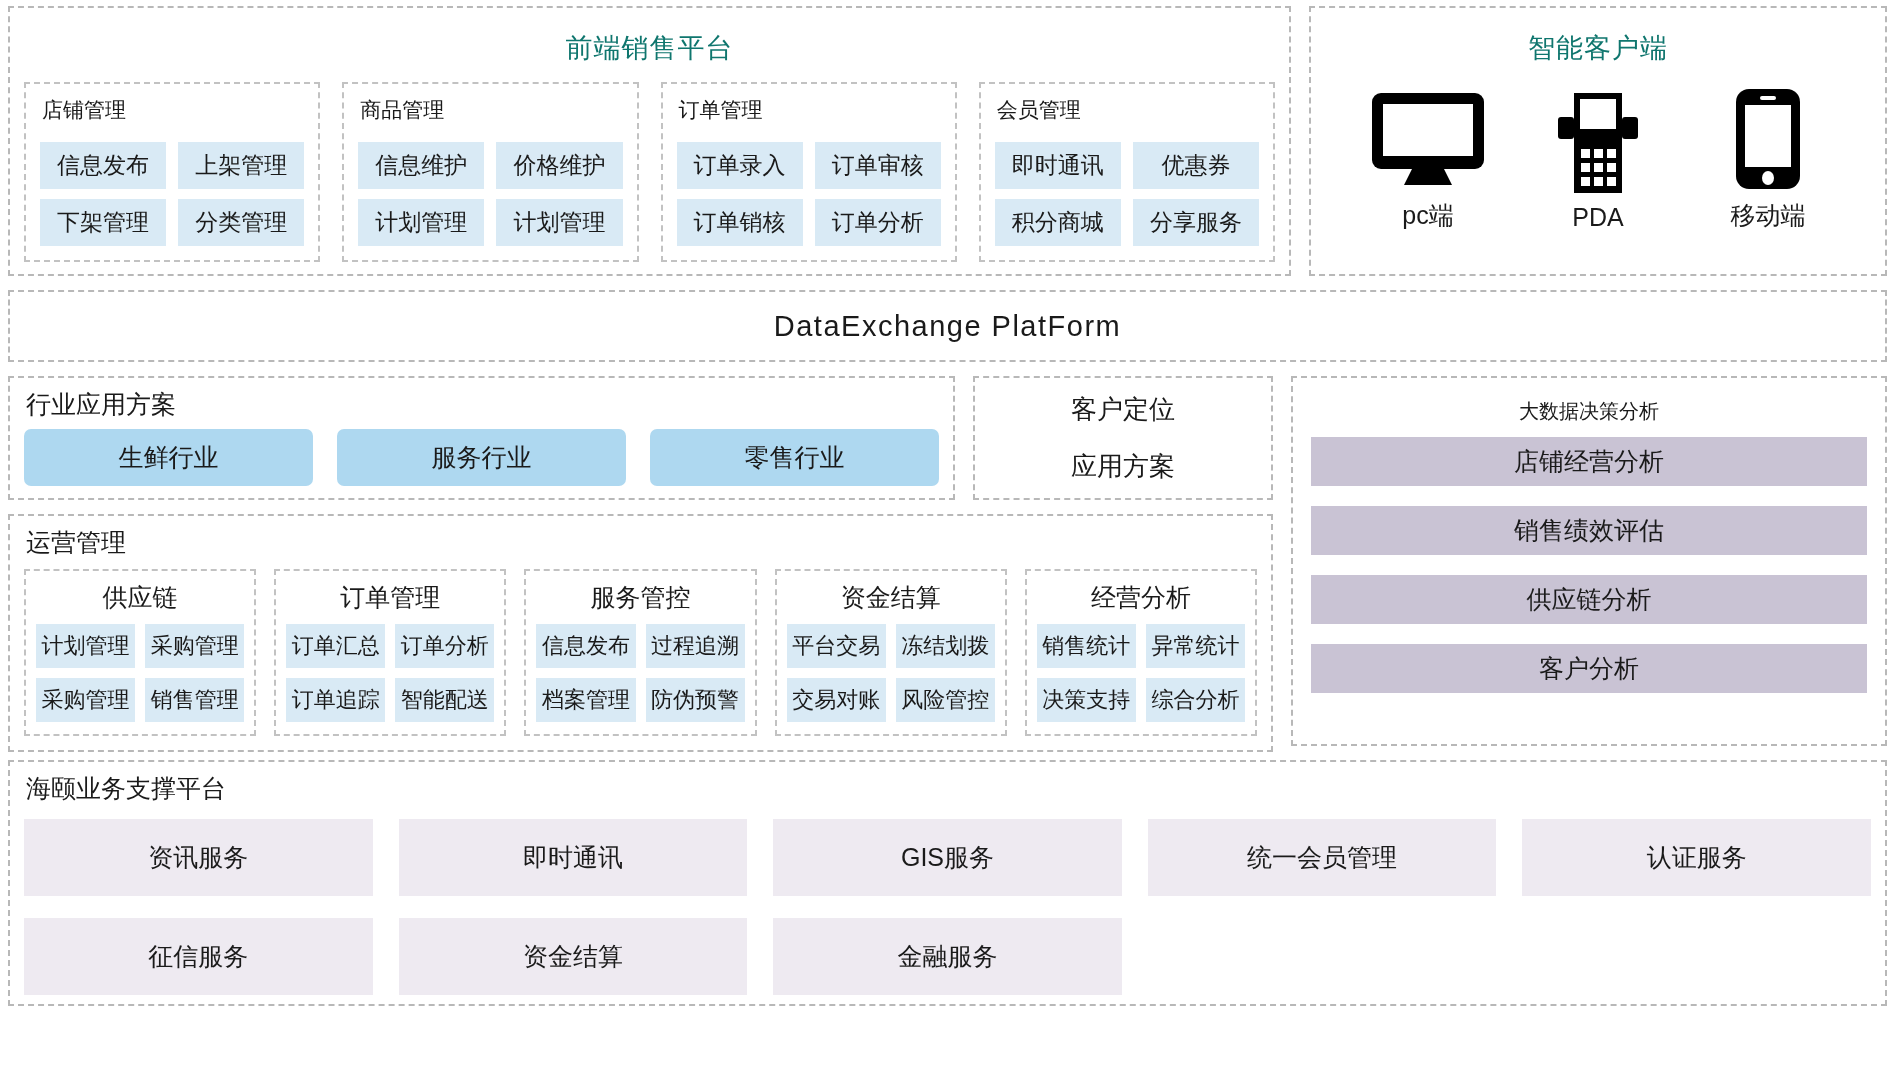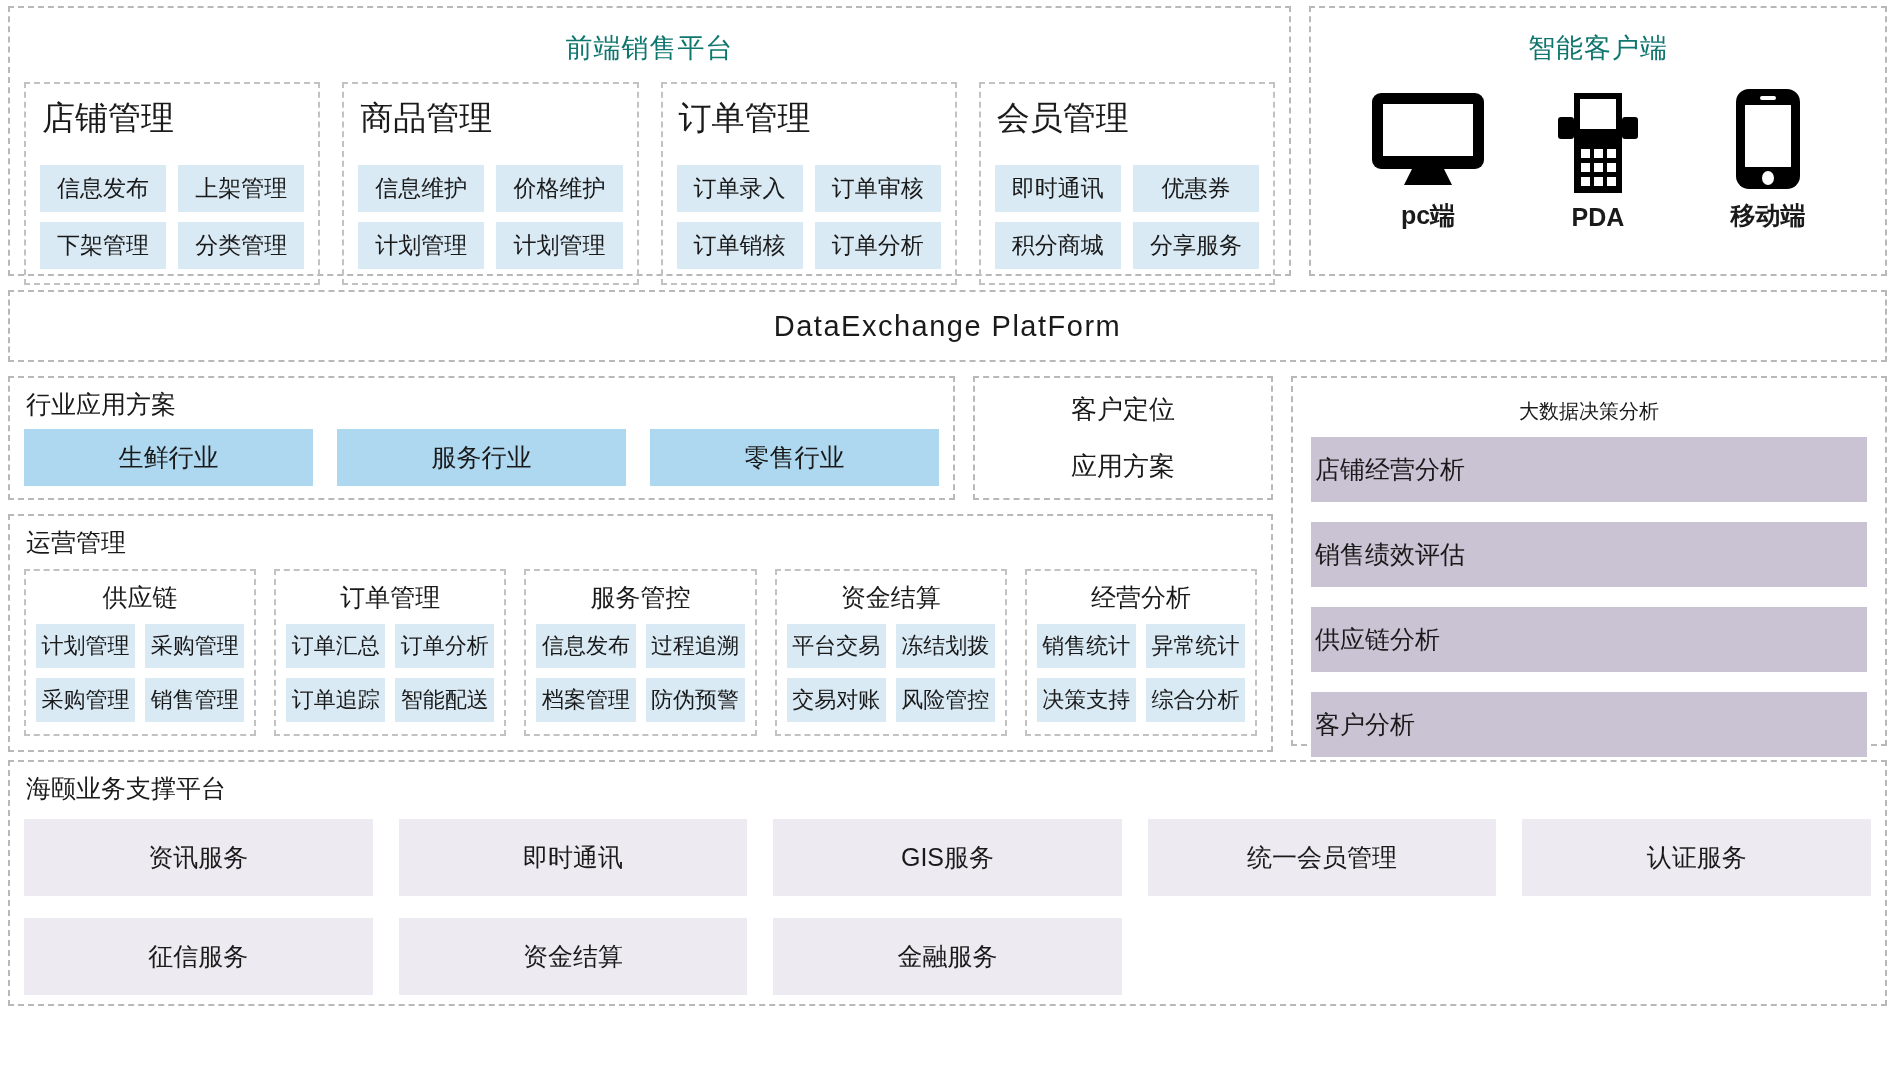--- a/index.html
+++ b/index.html
@@ -19,30 +19,30 @@
   .row1 { display: flex; gap: 18px; height: 270px; }
   .frontend { width: 1320px; position: relative; padding: 8px 14px 14px 14px; }
   .client   { flex: 1; position: relative; padding: 8px 14px 14px 14px; }
 
   .band-title {
     text-align: center; font-size: 27px; letter-spacing: 1px;
     padding: 14px 0 16px 0; color: #0f766e;
   }
   .fe-groups { display: flex; gap: 22px; }
   .fe-group { flex: 1; padding: 10px 14px 14px 14px; }
-  .fe-group-title { font-size: 33px; padding: 2px 0 24px 2px; }
+  .fe-group-title { font-size: 21px; padding: 2px 0 18px 2px; }
   .chip-grid { display: grid; grid-template-columns: 1fr 1fr; gap: 10px 12px; }
   .chip {
     background: #d9eaf5; text-align: center; font-size: 23px;
     padding: 8px 6px; white-space: nowrap;
   }
 
   
   .devices { display: flex; justify-content: space-around; align-items: flex-end; padding: 4px 18px 0 18px; }
-  .device { text-align: center; width: 170px; font-weight: bold; }
+  .device { text-align: center; width: 170px; }
   .device-label { font-size: 25px; margin-top: 8px; }
   .device-art { height: 105px; display: flex; align-items: center; justify-content: center; }
 
   
   .dx {
     margin-top: 14px; height: 72px;
     display: flex; align-items: center; justify-content: center;
   }
   .dx-title { font-size: 29px; letter-spacing: 1.5px; }
 
@@ -50,21 +50,21 @@
   .row3 { margin-top: 14px; display: flex; gap: 18px; height: 370px; }
   .col-left { width: 1265px; display: flex; flex-direction: column; gap: 14px; }
   .col-bda  { flex: 1; }
 
   .mid-top { display: flex; gap: 18px; height: 128px; }
   .industry { flex: 1; padding: 8px 14px 12px 14px; }
   .sec-title { font-size: 25px; padding: 2px 0 8px 2px; }
   .ind-row { display: flex; gap: 24px; }
   .ind-chip {
     flex: 1; background: #aed8f0; text-align: center;
-    font-size: 25px; padding: 12px 4px;
+    font-size: 25px; padding: 12px 4px; border-radius: 7px;
   }
 
   .positioning {
     width: 300px; display: flex; flex-direction: column;
     align-items: center; justify-content: center; gap: 22px;
     font-size: 26px;
   }
 
   .ops { flex: 1; padding: 8px 14px 14px 14px; }
   .ops-groups { display: flex; gap: 18px; margin-top: 2px; }
@@ -73,21 +73,21 @@
   .ops-grid { display: grid; grid-template-columns: 1fr 1fr; gap: 10px 10px; }
   .ops-chip {
     background: #d9eaf5; text-align: center; font-size: 22px;
     padding: 7px 2px; white-space: nowrap;
   }
 
   .bda { padding: 8px 18px 14px 18px; display: flex; flex-direction: column; }
   .bda-title { font-size: 20px; text-align: center; padding: 12px 0 12px 0; }
   .bda-list { display: flex; flex-direction: column; gap: 20px; }
   .bda-chip {
-    background: #c9c3d4; font-size: 25px; padding: 16px 4px; font-family: Liberation Mono, monospace;
+    background: #c9c3d4; text-align: center; font-size: 25px; padding: 8px 4px; font-family: Liberation Mono, monospace;
   }
 
   
   .support { margin-top: 14px; height: 246px; padding: 8px 14px 14px 14px; }
   .sup-grid {
     display: grid; grid-template-columns: repeat(5, 1fr);
     gap: 22px 26px; margin-top: 6px;
   }
   .sup-chip {
     background: #eeeaf1; text-align: center; font-size: 25px; padding: 22px 4px;

